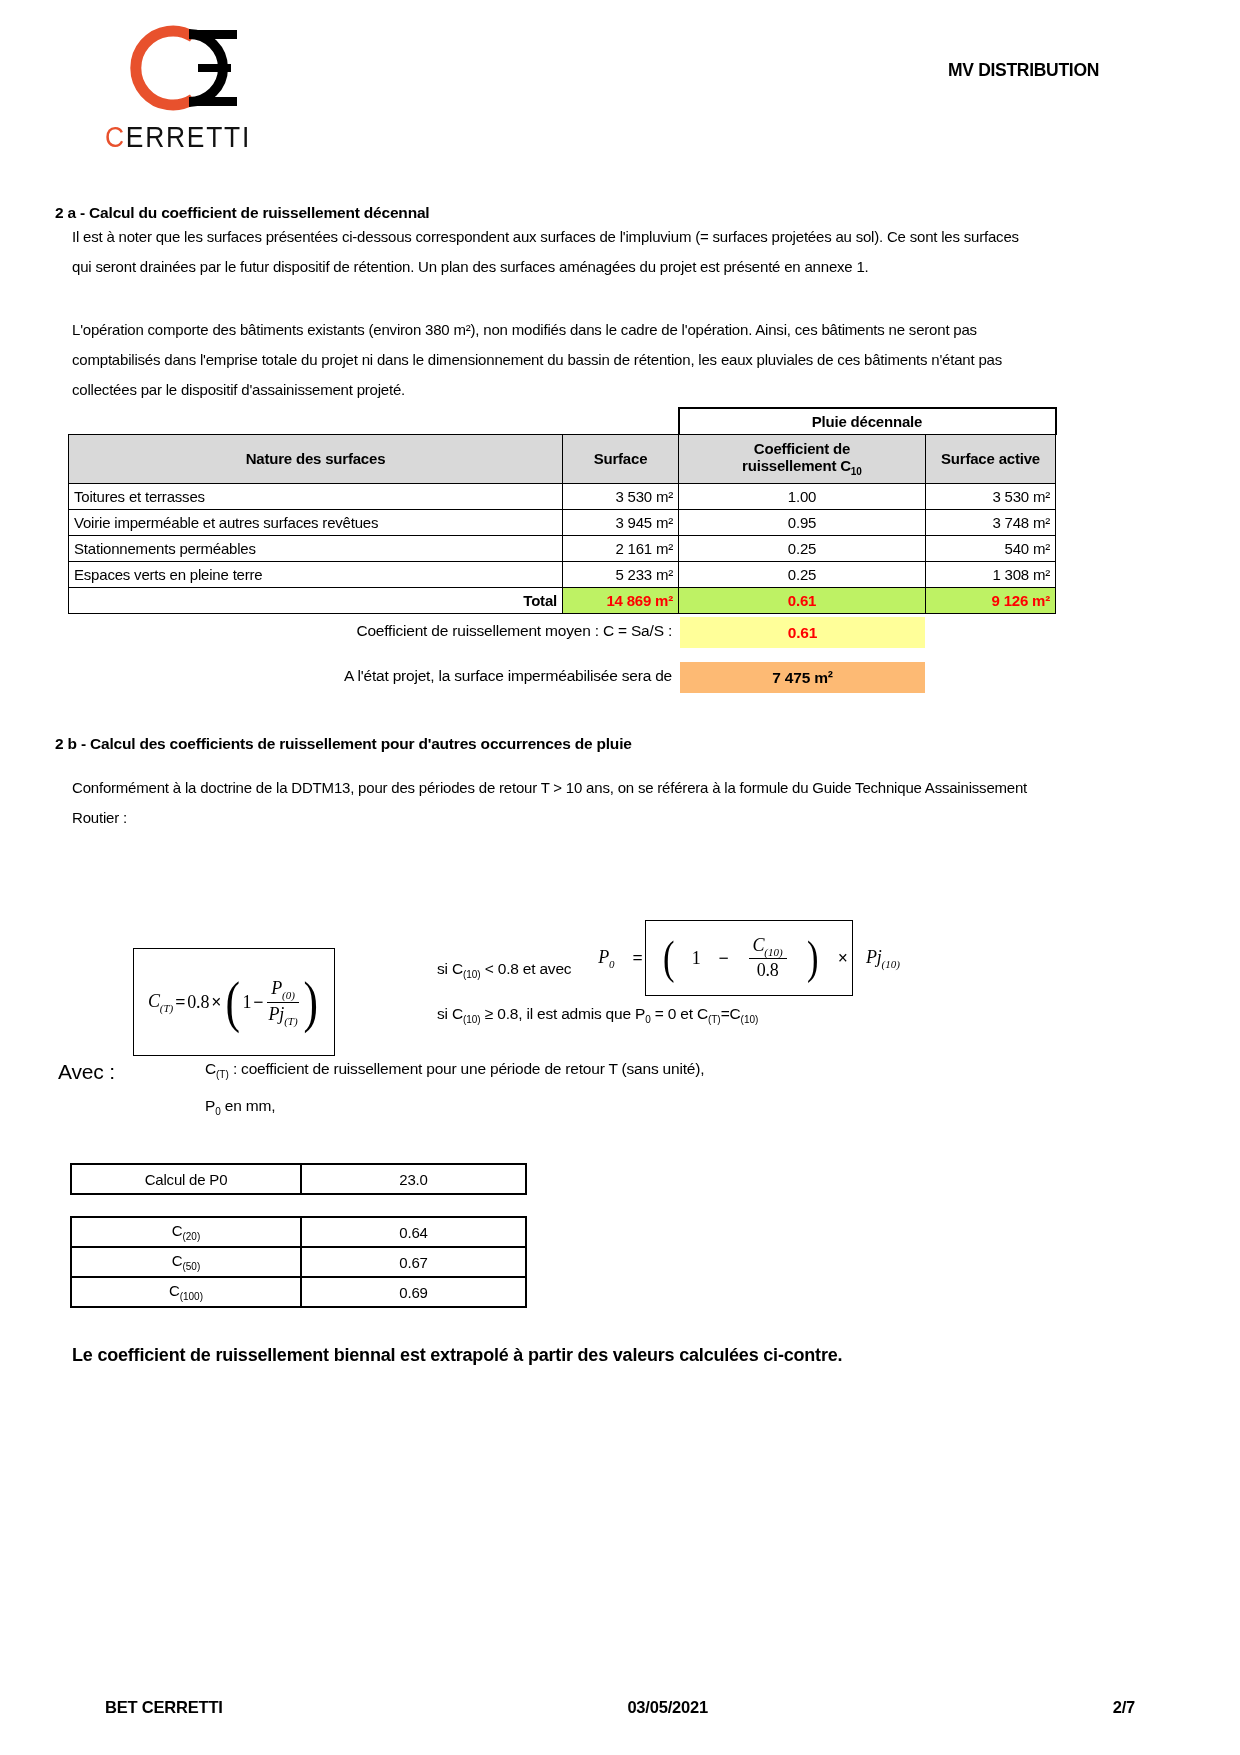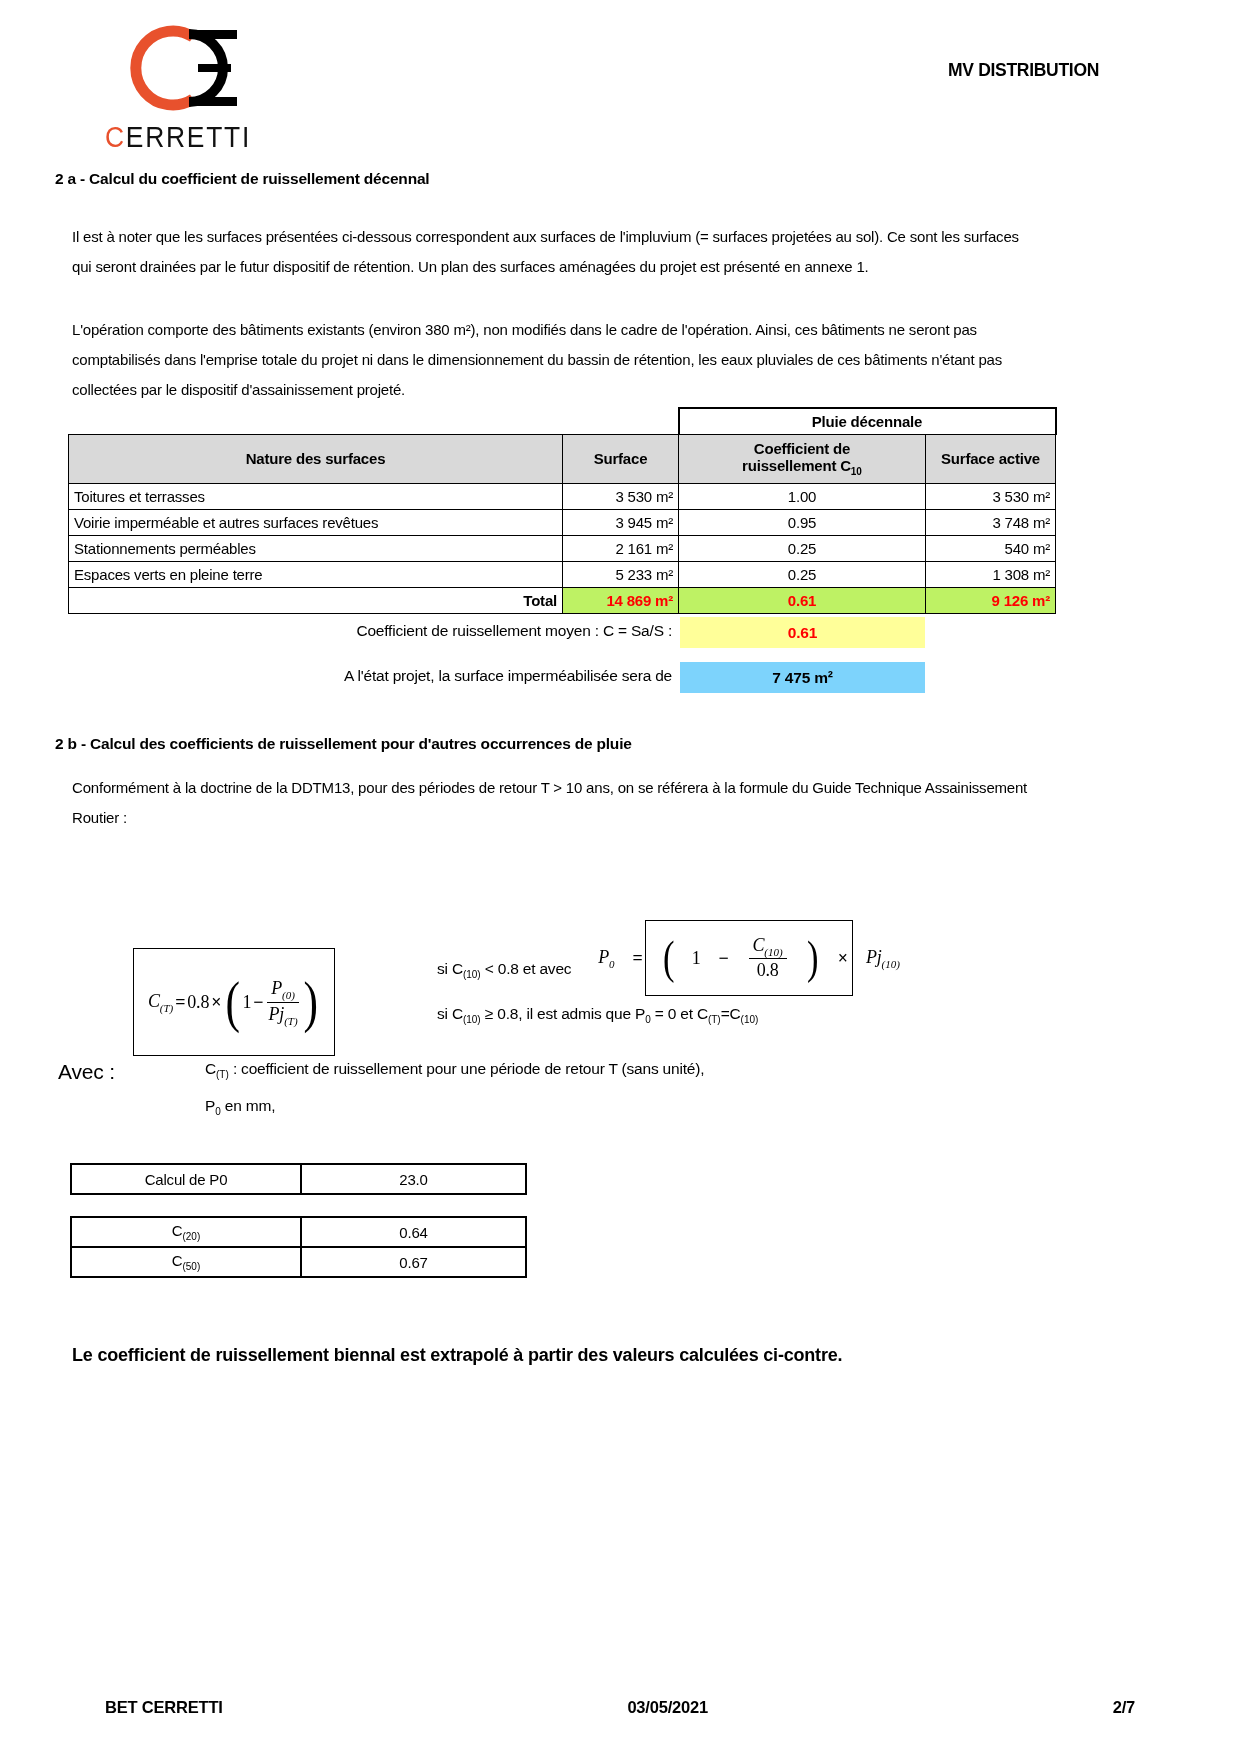--- a/index.html
+++ b/index.html
@@ -24,21 +24,21 @@
   table.surf th { background:#D9D9D9; font-weight:bold; text-align:center; height:49px; }
   table.surf td { height:26px; }
   .al { text-align:left; }  .ar { text-align:right; }  .ac { text-align:center; }
   .yel { background:#bef264; color:#FF0000; font-weight:bold; }
   td.totlbl { text-align:right; font-weight:bold; border-width:2px 1.5px 2px 2px; }
   sub.s { font-size:10px; letter-spacing:0; }
   
   .sum-lbl { position:absolute; left:200px; width:472px; text-align:right; font-size:15.5px; }
   .sum-box { position:absolute; left:680px; width:245px; height:31px; line-height:31px; text-align:center; font-size:15.5px; font-weight:bold; }
   .sum-box.y { background:#FFFF99; color:#FF0000; }
-  .sum-box.g { background:#7dd3fc; color:#000; }
+  .sum-box.g { background:#fdba74; color:#000; }
   
   .fbox { position:absolute; border:1.5px solid #000; display:flex; align-items:center; justify-content:center; font-family:"Liberation Serif", serif; font-size:18px; }
   .fbox .v { font-style:italic; }
   .fbox .b { font-weight:bold; padding:0 2px; }
   .fbox sub { font-size:11px; font-style:italic; letter-spacing:0; }
   .frac { display:inline-flex; flex-direction:column; align-items:center; margin:0 2px; }
   .frac .num { border-bottom:1.5px solid #000; padding:0 4px 1px; }
   .frac .den { padding-top:1px; }
   .paren { font-weight:400; transform:scaleX(0.75); line-height:0.85; }
   .p-big { font-size:58px; }
@@ -66,21 +66,21 @@
       <path d="M 88 15 A 37 37 0 1 0 88 77" fill="none" stroke="#E8512D" stroke-width="11"></path>
       <path d="M 84 12 A 34 34 0 0 1 84 80" fill="none" stroke="#000" stroke-width="10"></path>
       <rect x="88" y="8" width="44" height="9" fill="#000"></rect>
       <rect x="93" y="42" width="33" height="8" fill="#000"></rect>
       <rect x="88" y="75" width="44" height="9" fill="#000"></rect>
     </svg>
     <div class="wordmark"><span class="c1">C</span><span>ERRETTI</span></div>
   </div>
   <div class="hdr-right">MV DISTRIBUTION</div>
 
-  <div class="h-sec" style="top:170px;">2 a - Calcul du coefficient de ruissellement décennal</div>
+  <div class="h-sec" style="top:204px;">2 a - Calcul du coefficient de ruissellement décennal</div>
   <div class="para" style="top:222px;">Il est à noter que les surfaces présentées ci-dessous correspondent aux surfaces de l'impluvium (= surfaces projetées au sol). Ce sont les surfaces qui seront drainées par le futur dispositif de rétention. Un plan des surfaces aménagées du projet est présenté en annexe 1.</div>
   <div class="para" style="top:315px;">L'opération comporte des bâtiments existants (environ 380 m²), non modifiés dans le cadre de l'opération. Ainsi, ces bâtiments ne seront pas comptabilisés dans l'emprise totale du projet ni dans le dimensionnement du bassin de rétention, les eaux pluviales de ces bâtiments n'étant pas collectées par le dispositif d'assainissement projeté.</div>
 
   <table class="surf">
     <colgroup>
         <col style="width:494px">
         <col style="width:116px">
         <col style="width:247px">
         <col style="width:130px">
       </colgroup>
@@ -197,20 +197,24 @@
       </colgroup>
     <tbody>
         <tr>
       <td><span>C</span><sub class="s">(20)</sub></td>
       <td>0.64</td>
     </tr>
     <tr>
       <td><span>C</span><sub class="s">(50)</sub></td>
       <td>0.67</td>
     </tr>
+    <tr>
+      <td><span>C</span><sub class="s">(100)</sub></td>
+      <td>0.69</td>
+    </tr>
   </tbody>
     </table>
 
   <div class="note">Le coefficient de ruissellement biennal est extrapolé à partir des valeurs calculées ci-contre.</div>
 
   <div class="footer">
     <span>BET CERRETTI</span>
     <span>03/05/2021</span>
     <span>2/7</span>
   </div>

